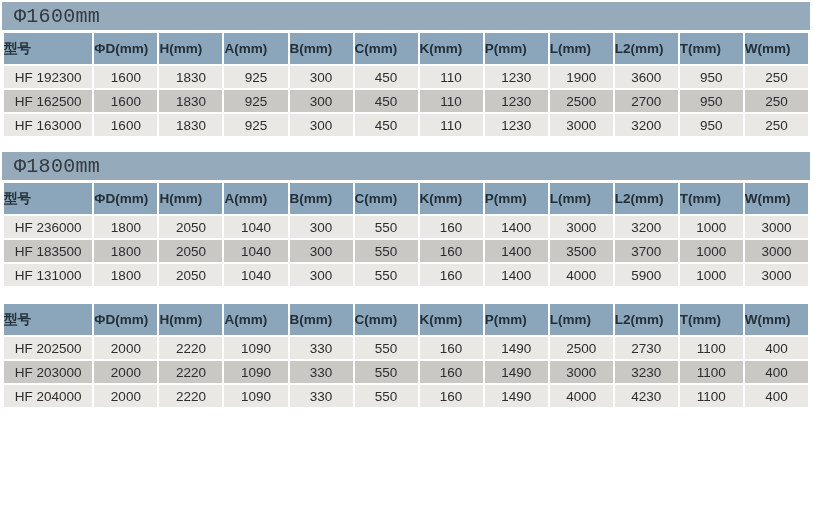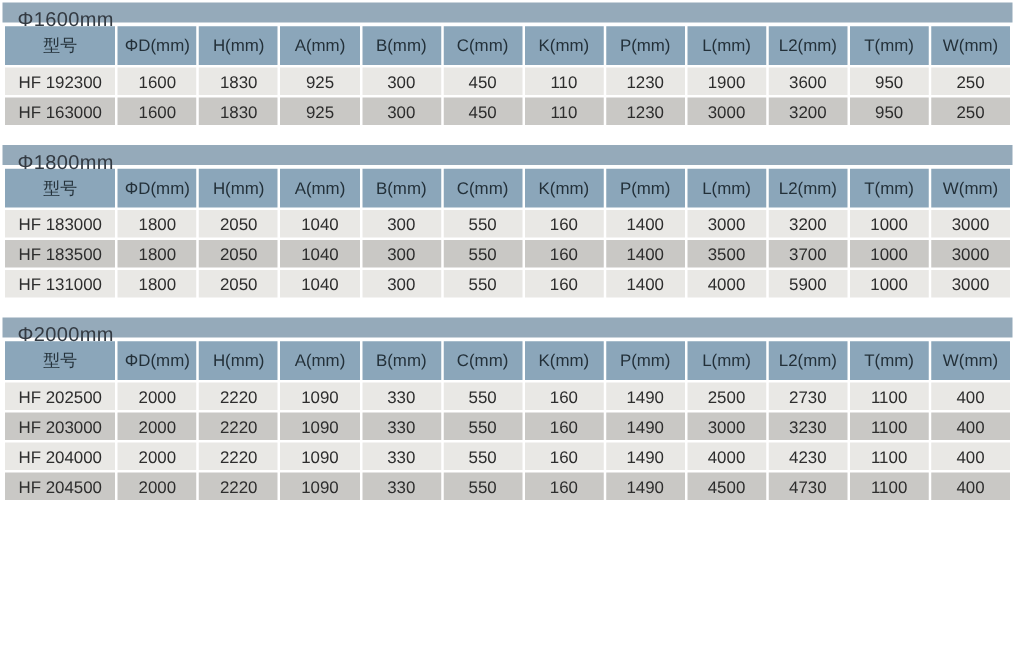--- a/index.html
+++ b/index.html
@@ -23,41 +23,42 @@
     width: 815px;
     height: 521px;
     padding: 2px 5px 2px 2px;
     background: #ffffff;
   }
   .section { width: 100%; }
   .section + .section { margin-top: 14px; }
   .section-title {
     background: var(--title-bg);
     color: var(--title-text);
-    height: 16px;
+    height: 28px;
     line-height: 30px;
     padding-left: 12px;
-    font-size: 16px;
+    font-size: 20px;
     letter-spacing: 0.3px;
+    font-family: Liberation Mono, monospace;
   }
   table {
     width: 100%;
     table-layout: fixed;
     border-collapse: separate;
     border-spacing: 2px;
     margin-top: 1px;
     background: #ffffff;
   }
   th {
     background: var(--header-bg);
     color: var(--header-text);
-    font-weight: 400;
+    font-weight: 700;
     font-size: 13.5px;
     height: 31px;
-    text-align: center;
+    text-align: left;
     white-space: nowrap;
     overflow: hidden;
   }
   th:first-child { width: 11.3%; }
   td {
     font-size: 13.5px;
     color: var(--cell-text);
     height: 22px;
     text-align: center;
     white-space: nowrap;
@@ -99,20 +100,34 @@
             <td>300</td>
             <td>450</td>
             <td>110</td>
             <td>1230</td>
             <td>1900</td>
             <td>3600</td>
             <td>950</td>
             <td>250</td>
           </tr>
           <tr>
+            <td>HF 162500</td>
+            <td>1600</td>
+            <td>1830</td>
+            <td>925</td>
+            <td>300</td>
+            <td>450</td>
+            <td>110</td>
+            <td>1230</td>
+            <td>2500</td>
+            <td>2700</td>
+            <td>950</td>
+            <td>250</td>
+          </tr>
+          <tr>
             <td>HF 163000</td>
             <td>1600</td>
             <td>1830</td>
             <td>925</td>
             <td>300</td>
             <td>450</td>
             <td>110</td>
             <td>1230</td>
             <td>3000</td>
             <td>3200</td>
@@ -137,21 +152,21 @@
             <th>K(mm)</th>
             <th>P(mm)</th>
             <th>L(mm)</th>
             <th>L2(mm)</th>
             <th>T(mm)</th>
             <th>W(mm)</th>
           </tr>
         </thead>
       <tbody>
           <tr>
-            <td>HF 183000</td>
+            <td>HF 236000</td>
             <td>1800</td>
             <td>2050</td>
             <td>1040</td>
             <td>300</td>
             <td>550</td>
             <td>160</td>
             <td>1400</td>
             <td>3000</td>
             <td>3200</td>
             <td>1000</td>
@@ -183,21 +198,20 @@
             <td>4000</td>
             <td>5900</td>
             <td>1000</td>
             <td>3000</td>
           </tr>
         </tbody>
     </table>
   </div>
 
   <div class="section">
-    <div class="section-title">Φ2000mm</div>
     <table>
       <thead>
           <tr>
             <th>型号</th>
             <th>ΦD(mm)</th>
             <th>H(mm)</th>
             <th>A(mm)</th>
             <th>B(mm)</th>
             <th>C(mm)</th>
             <th>K(mm)</th>
@@ -244,31 +258,17 @@
             <td>1090</td>
             <td>330</td>
             <td>550</td>
             <td>160</td>
             <td>1490</td>
             <td>4000</td>
             <td>4230</td>
             <td>1100</td>
             <td>400</td>
           </tr>
-          <tr>
-            <td>HF 204500</td>
-            <td>2000</td>
-            <td>2220</td>
-            <td>1090</td>
-            <td>330</td>
-            <td>550</td>
-            <td>160</td>
-            <td>1490</td>
-            <td>4500</td>
-            <td>4730</td>
-            <td>1100</td>
-            <td>400</td>
-          </tr>
         </tbody>
     </table>
   </div>
 
 </div>
 
 </body></html>

